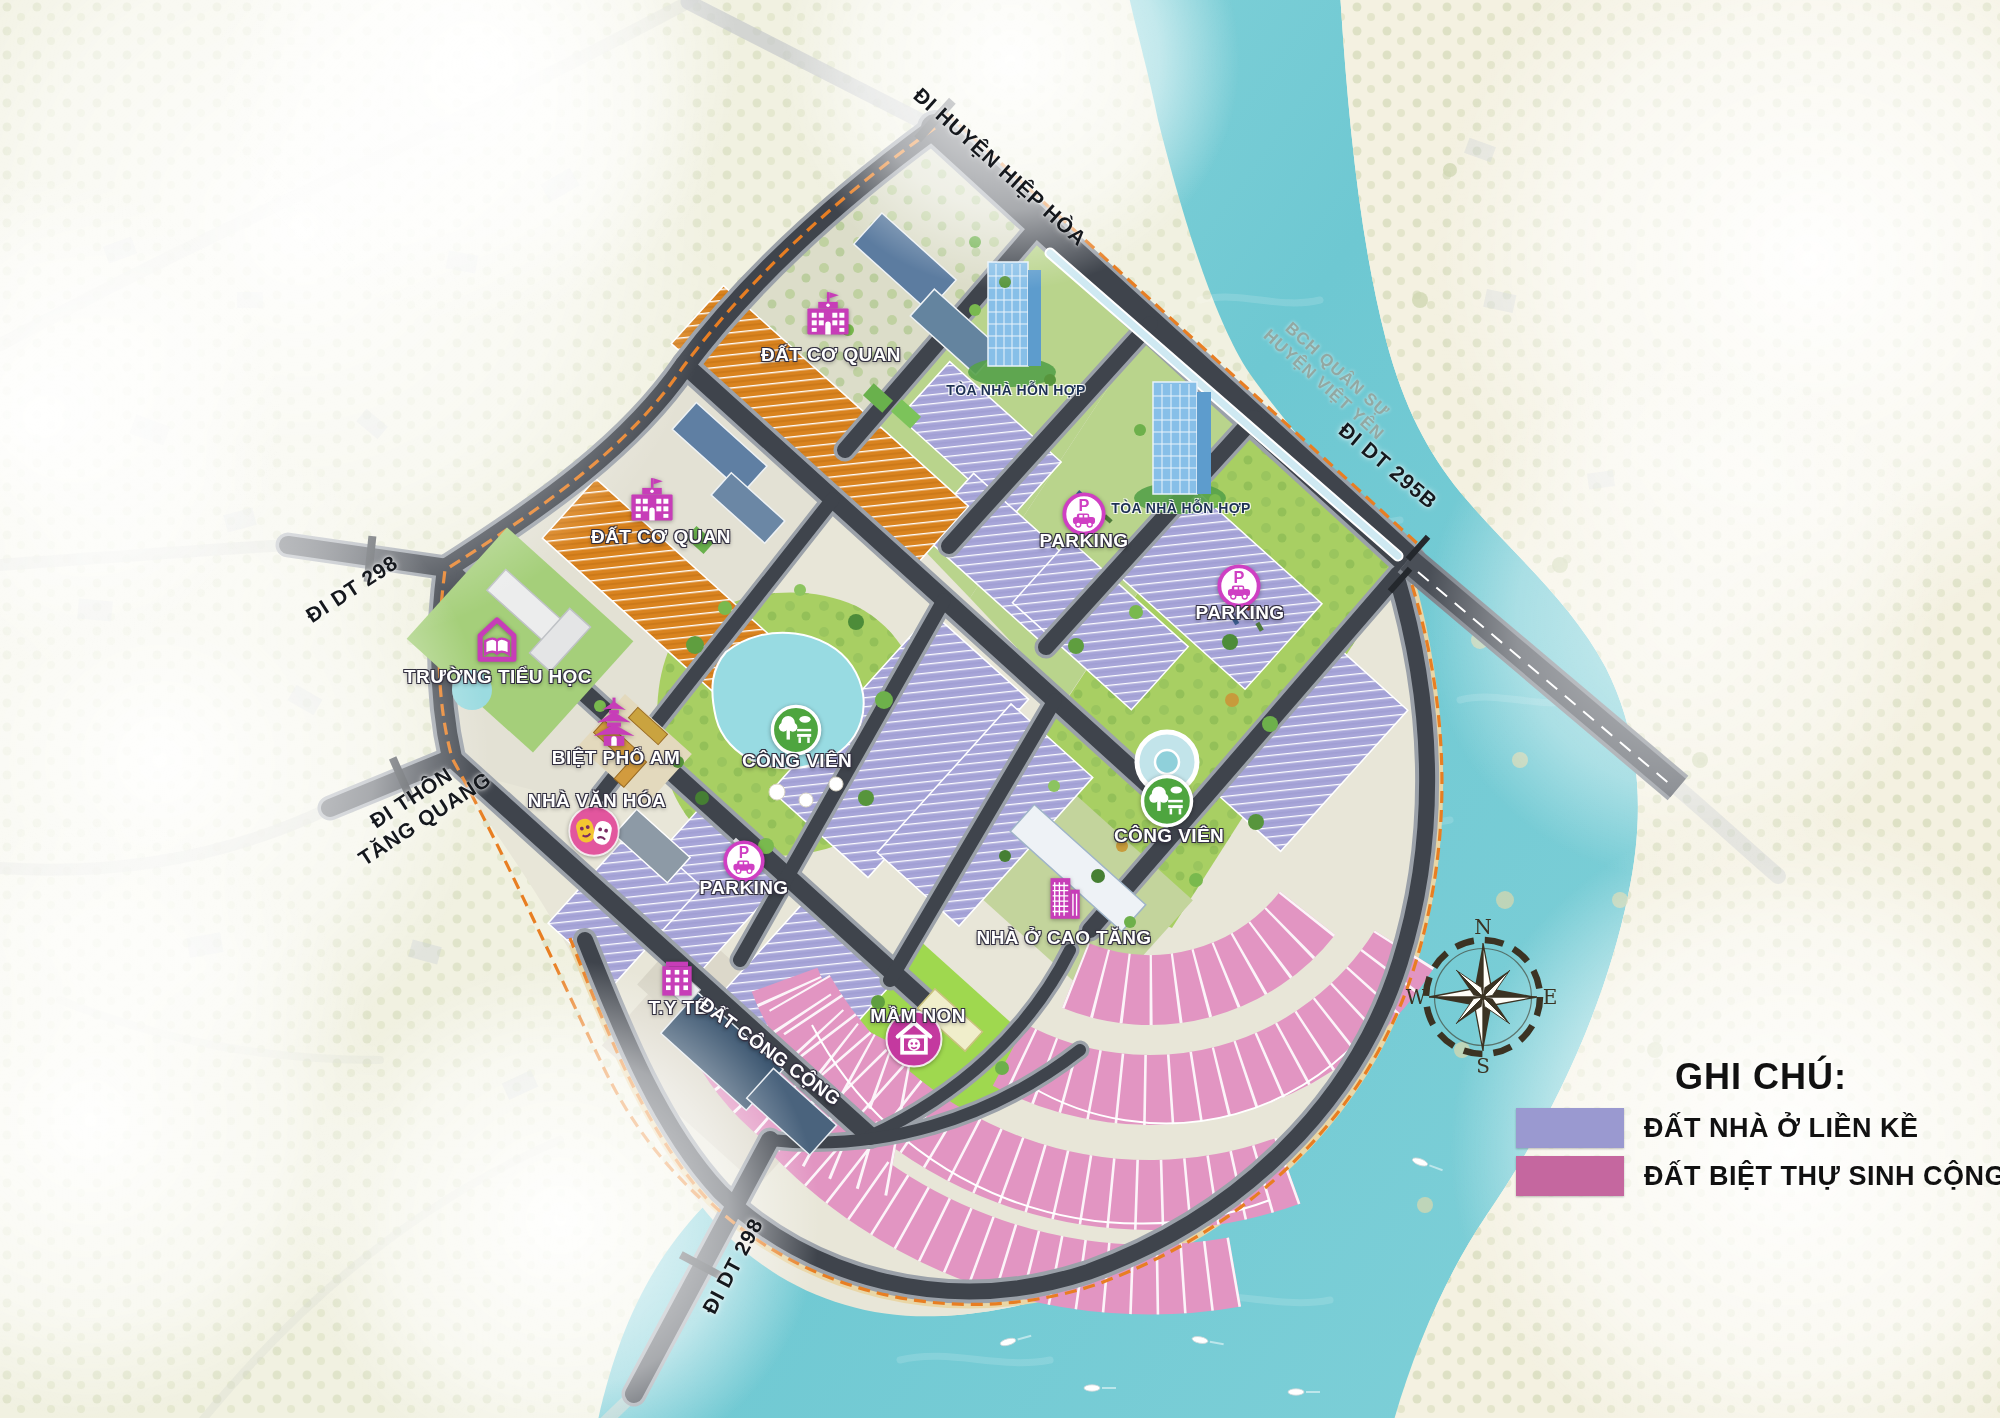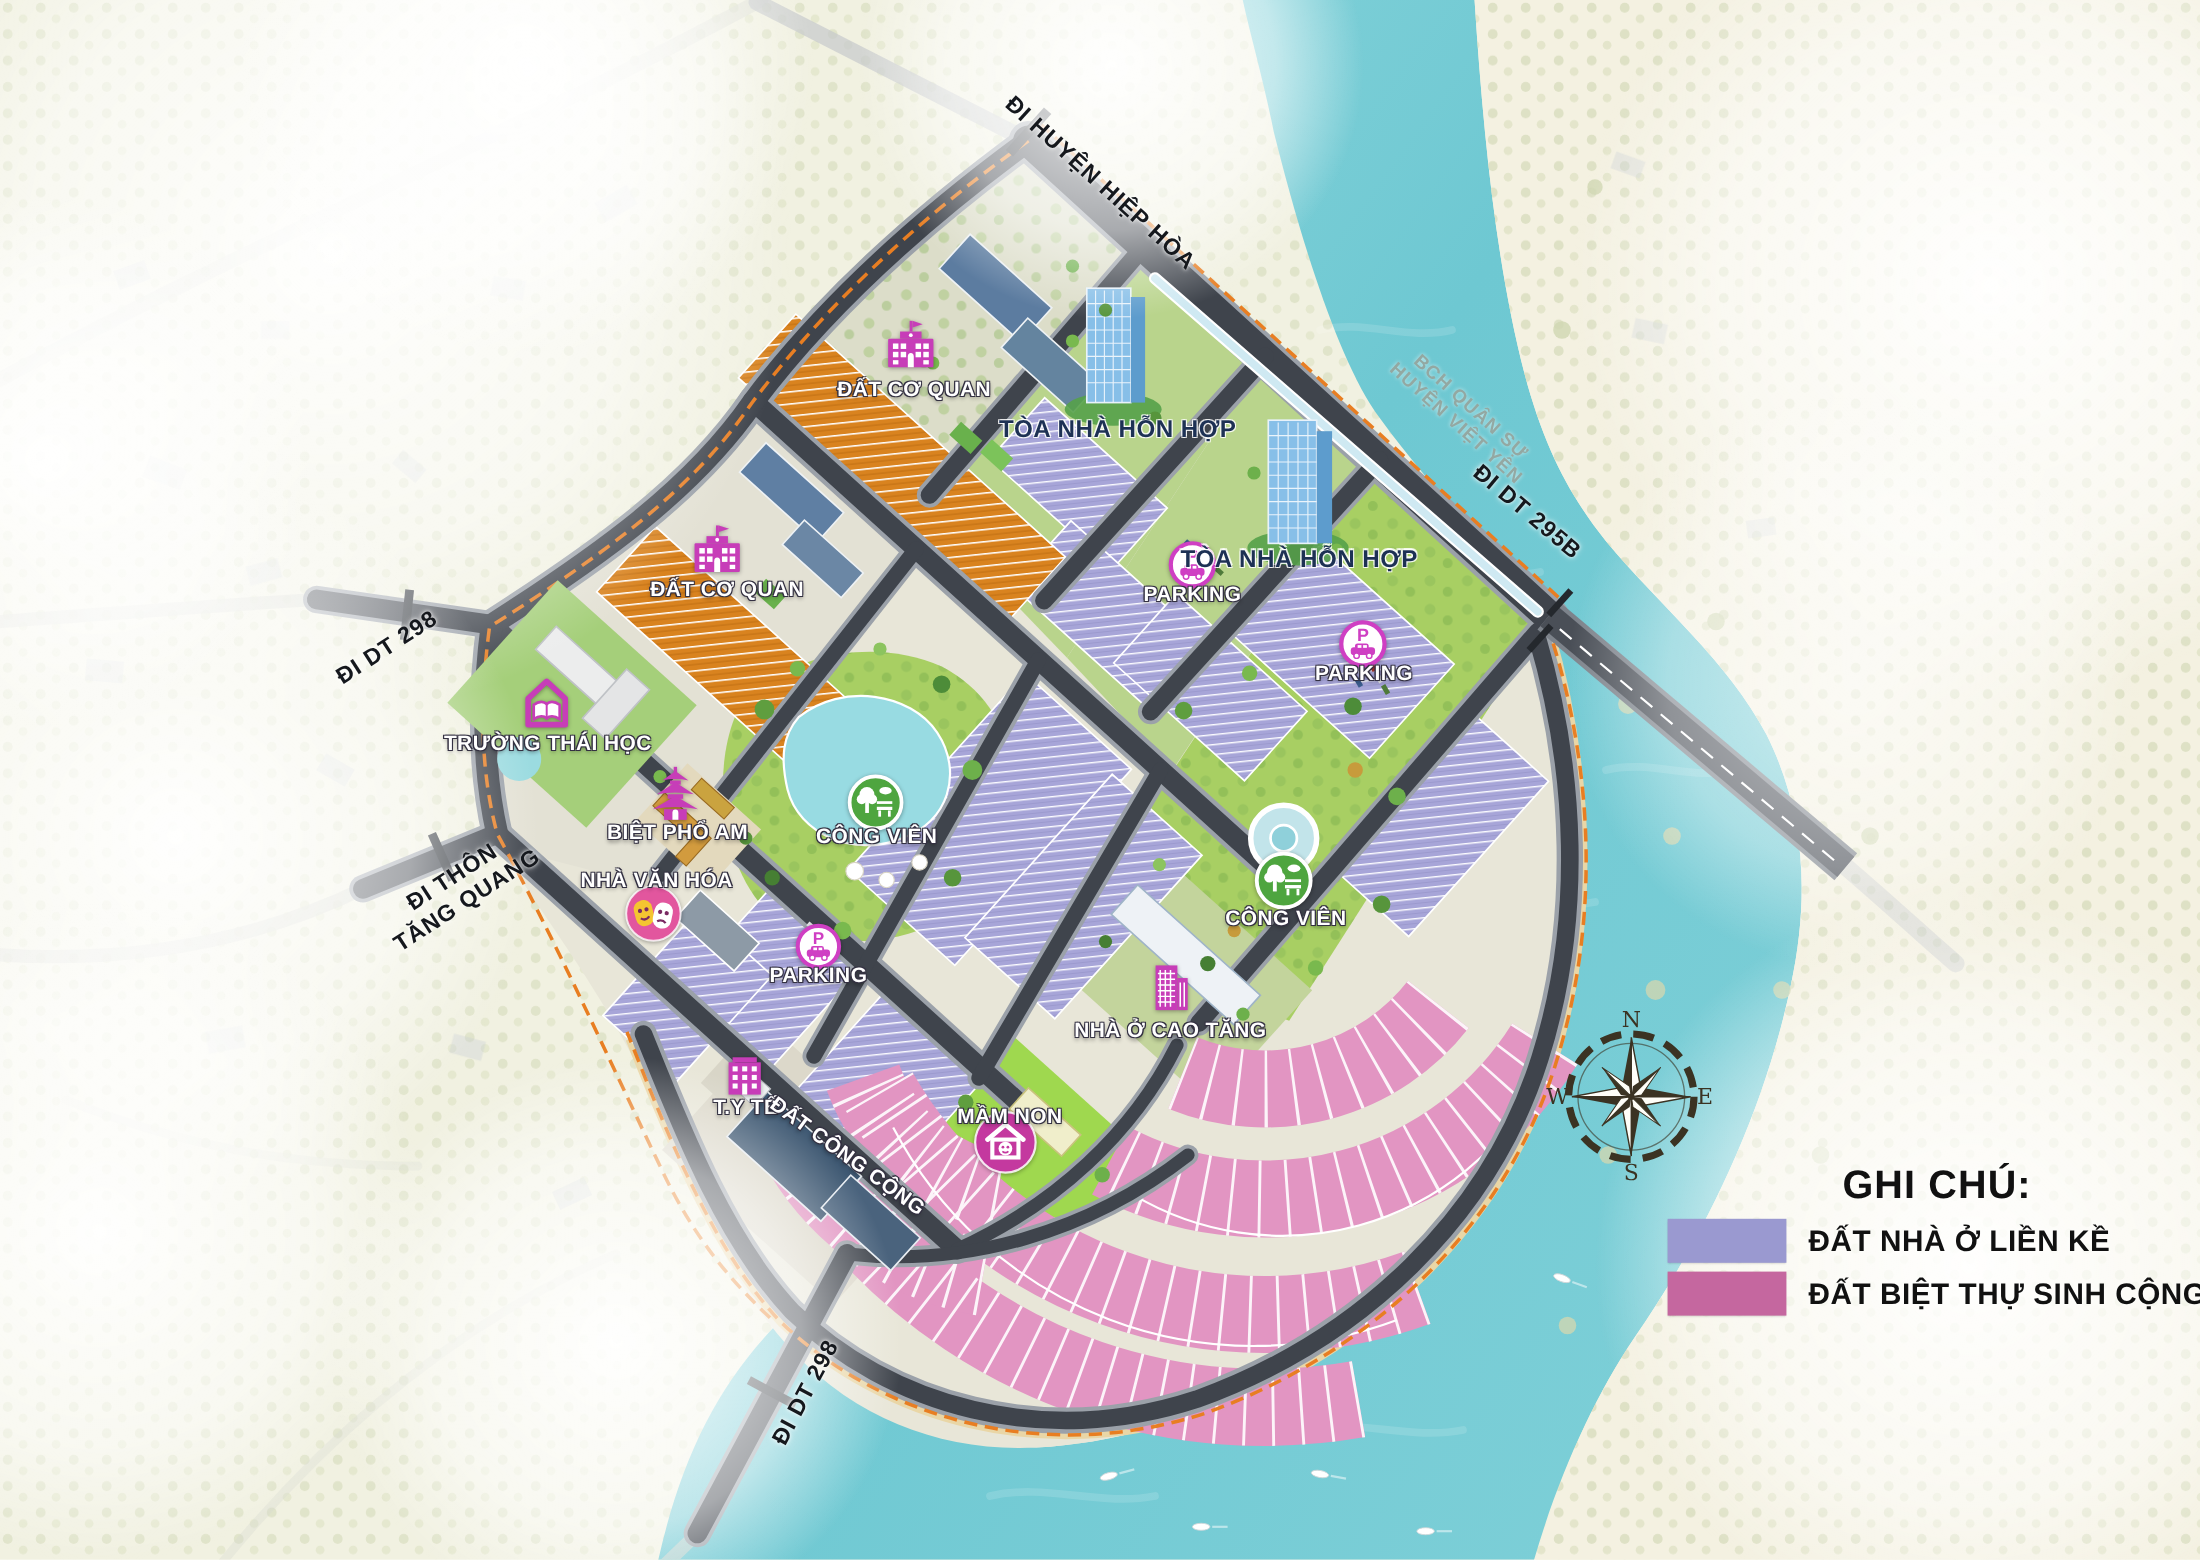--- a/index.html
+++ b/index.html
@@ -4,21 +4,21 @@
 <style>
   html,body{margin:0;padding:0;background:#fff;}
   body{font-family:"Liberation Sans","DejaVu Sans",sans-serif;}
   .stage{position:relative;width:2000px;height:1418px;overflow:hidden;background:#f7f5ec;}
   .stage svg.mapcanvas{position:absolute;left:0;top:0;}
   .overlay{position:absolute;left:0;top:0;width:2000px;height:1418px;z-index:5;}
   .map-label{position:absolute;transform:translate(-50%,-50%) rotate(var(--rot,0deg));
     font-weight:bold;white-space:nowrap;letter-spacing:.4px;z-index:6;}
   .lbl-white{color:#fff;font-size:19px;
     text-shadow:-1px -1px 0 #343142,1px -1px 0 #343142,-1px 1px 0 #343142,1px 1px 0 #343142,0 2px 4px rgba(0,0,0,.45);}
-  .lbl-navy{color:#1d3154;font-size:22px;
+  .lbl-navy{color:#1d3154;font-size:14px;
     text-shadow:-1px -1px 0 rgba(255,255,255,.8),1px -1px 0 rgba(255,255,255,.8),-1px 1px 0 rgba(255,255,255,.8),1px 1px 0 rgba(255,255,255,.8);}
   .lbl-road{color:#15181d;font-size:21px;letter-spacing:1px;
     text-shadow:0 0 3px rgba(255,255,255,.9),0 0 6px rgba(255,255,255,.7);}
   .lbl-faint{color:#9aa39a;font-size:17px;opacity:.85;font-weight:bold;letter-spacing:1px;
     text-shadow:0 0 4px rgba(255,255,255,.8);}
   .pre{white-space:pre-line;text-align:center;line-height:1.2;}
   .map-icon{position:absolute;transform:translate(-50%,-50%);z-index:6;filter:drop-shadow(0 1.5px 2px rgba(0,0,0,.35));}
   .legend{position:absolute;left:1516px;top:1056px;z-index:7;display:flex;flex-direction:column;gap:8px;text-align:center;}
   .legend-title{font-size:36px;font-weight:bold;color:#111;letter-spacing:1px;margin-bottom:2px;
     text-shadow:0 0 6px rgba(255,255,255,.9);}
@@ -579,21 +579,21 @@
         </svg></span>
 </div>
 
 <div class="map-label lbl-white" style="left:831px;top:355px">ĐẤT CƠ QUAN</div>
 <div class="map-label lbl-white" style="left:661px;top:537px">ĐẤT CƠ QUAN</div>
 <div class="map-label lbl-navy" style="left:1016px;top:390px">TÒA NHÀ HỖN HỢP</div>
 <div class="map-label lbl-navy" style="left:1181px;top:508px">TÒA NHÀ HỖN HỢP</div>
 <div class="map-label lbl-white" style="left:1084px;top:541px">PARKING</div>
 <div class="map-label lbl-white" style="left:1240px;top:613px">PARKING</div>
 <div class="map-label lbl-white" style="left:744px;top:888px">PARKING</div>
-<div class="map-label lbl-white" style="left:498px;top:677px">TRƯỜNG THÁI HỌC</div>
+<div class="map-label lbl-white" style="left:498px;top:677px">TRƯỜNG TIỂU HỌC</div>
 <div class="map-label lbl-white" style="left:616px;top:758px">BIỆT PHỔ AM</div>
 <div class="map-label lbl-white" style="left:597px;top:801px">NHÀ VĂN HÓA</div>
 <div class="map-label lbl-white" style="left:797px;top:761px">CÔNG VIÊN</div>
 <div class="map-label lbl-white" style="left:1169px;top:836px">CÔNG VIÊN</div>
 <div class="map-label lbl-white" style="left:1064px;top:938px">NHÀ Ở CAO TĂNG</div>
 <div class="map-label lbl-white" style="left:678px;top:1008px">T.Y TẾ</div>
 <div class="map-label lbl-white" style="left:770px;top:1052px;--rot:36deg">ĐẤT CÔNG CỘNG</div>
 <div class="map-label lbl-white" style="left:918px;top:1016px">MẦM NON</div>
 
 <div class="map-label lbl-road" style="left:1000px;top:167px;--rot:42deg">ĐI HUYỆN HIỆP HÒA</div>

